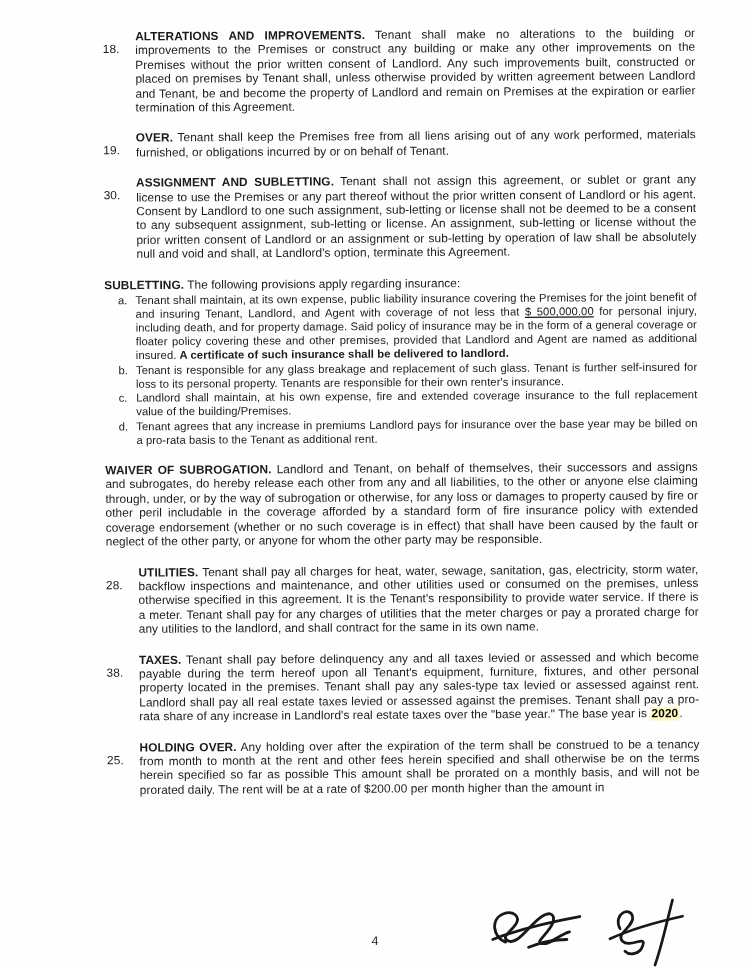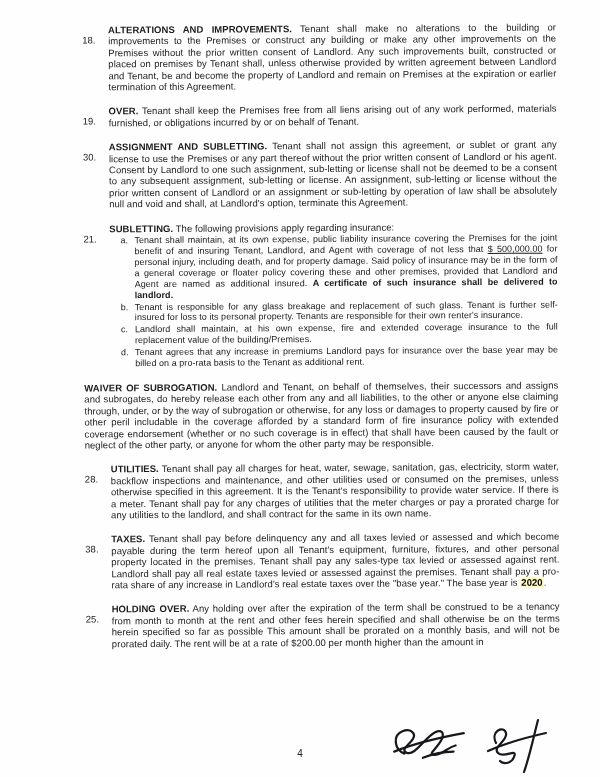--- a/index.html
+++ b/index.html
@@ -99,21 +99,20 @@
     </div>
 
     <div class="clause">
       <span class="num">30.</span>
       <div class="cbody">
         <b>ASSIGNMENT AND SUBLETTING.</b><span> Tenant shall not assign this agreement, or sublet or grant any license to use the Premises or any part thereof without the prior written consent of Landlord or his agent. Consent by Landlord to one such assignment, sub-letting or license shall not be deemed to be a consent to any subsequent assignment, sub-letting or license.  An assignment, sub-letting or license without the prior written consent of Landlord or an assignment or sub-letting by operation of law shall be absolutely null and void and shall, at Landlord's option, terminate this Agreement.</span>
       </div>
     </div>
 
     <div class="clause">
-      <span class="num">21.</span>
       <div class="cbody">
         <b>SUBLETTING.</b><span> The following provisions apply regarding insurance:</span>
         <div class="sub">
           <span class="subnum">a.</span>
           <div class="subbody">
             <span>Tenant shall maintain, at its own expense, public liability insurance covering the Premises for the joint benefit of and insuring Tenant, Landlord, and Agent with coverage of not less that </span><span class="fill">$ 500,000.00</span><span> for personal injury, including death, and for property damage. Said policy of insurance may be in the form of a general coverage or floater policy covering these and other premises, provided that Landlord and Agent are named as additional insured. </span><b>A certificate of such insurance shall be delivered to landlord.</b>
           </div>
         </div>
         <div class="sub">
           <span class="subnum">b.</span>

